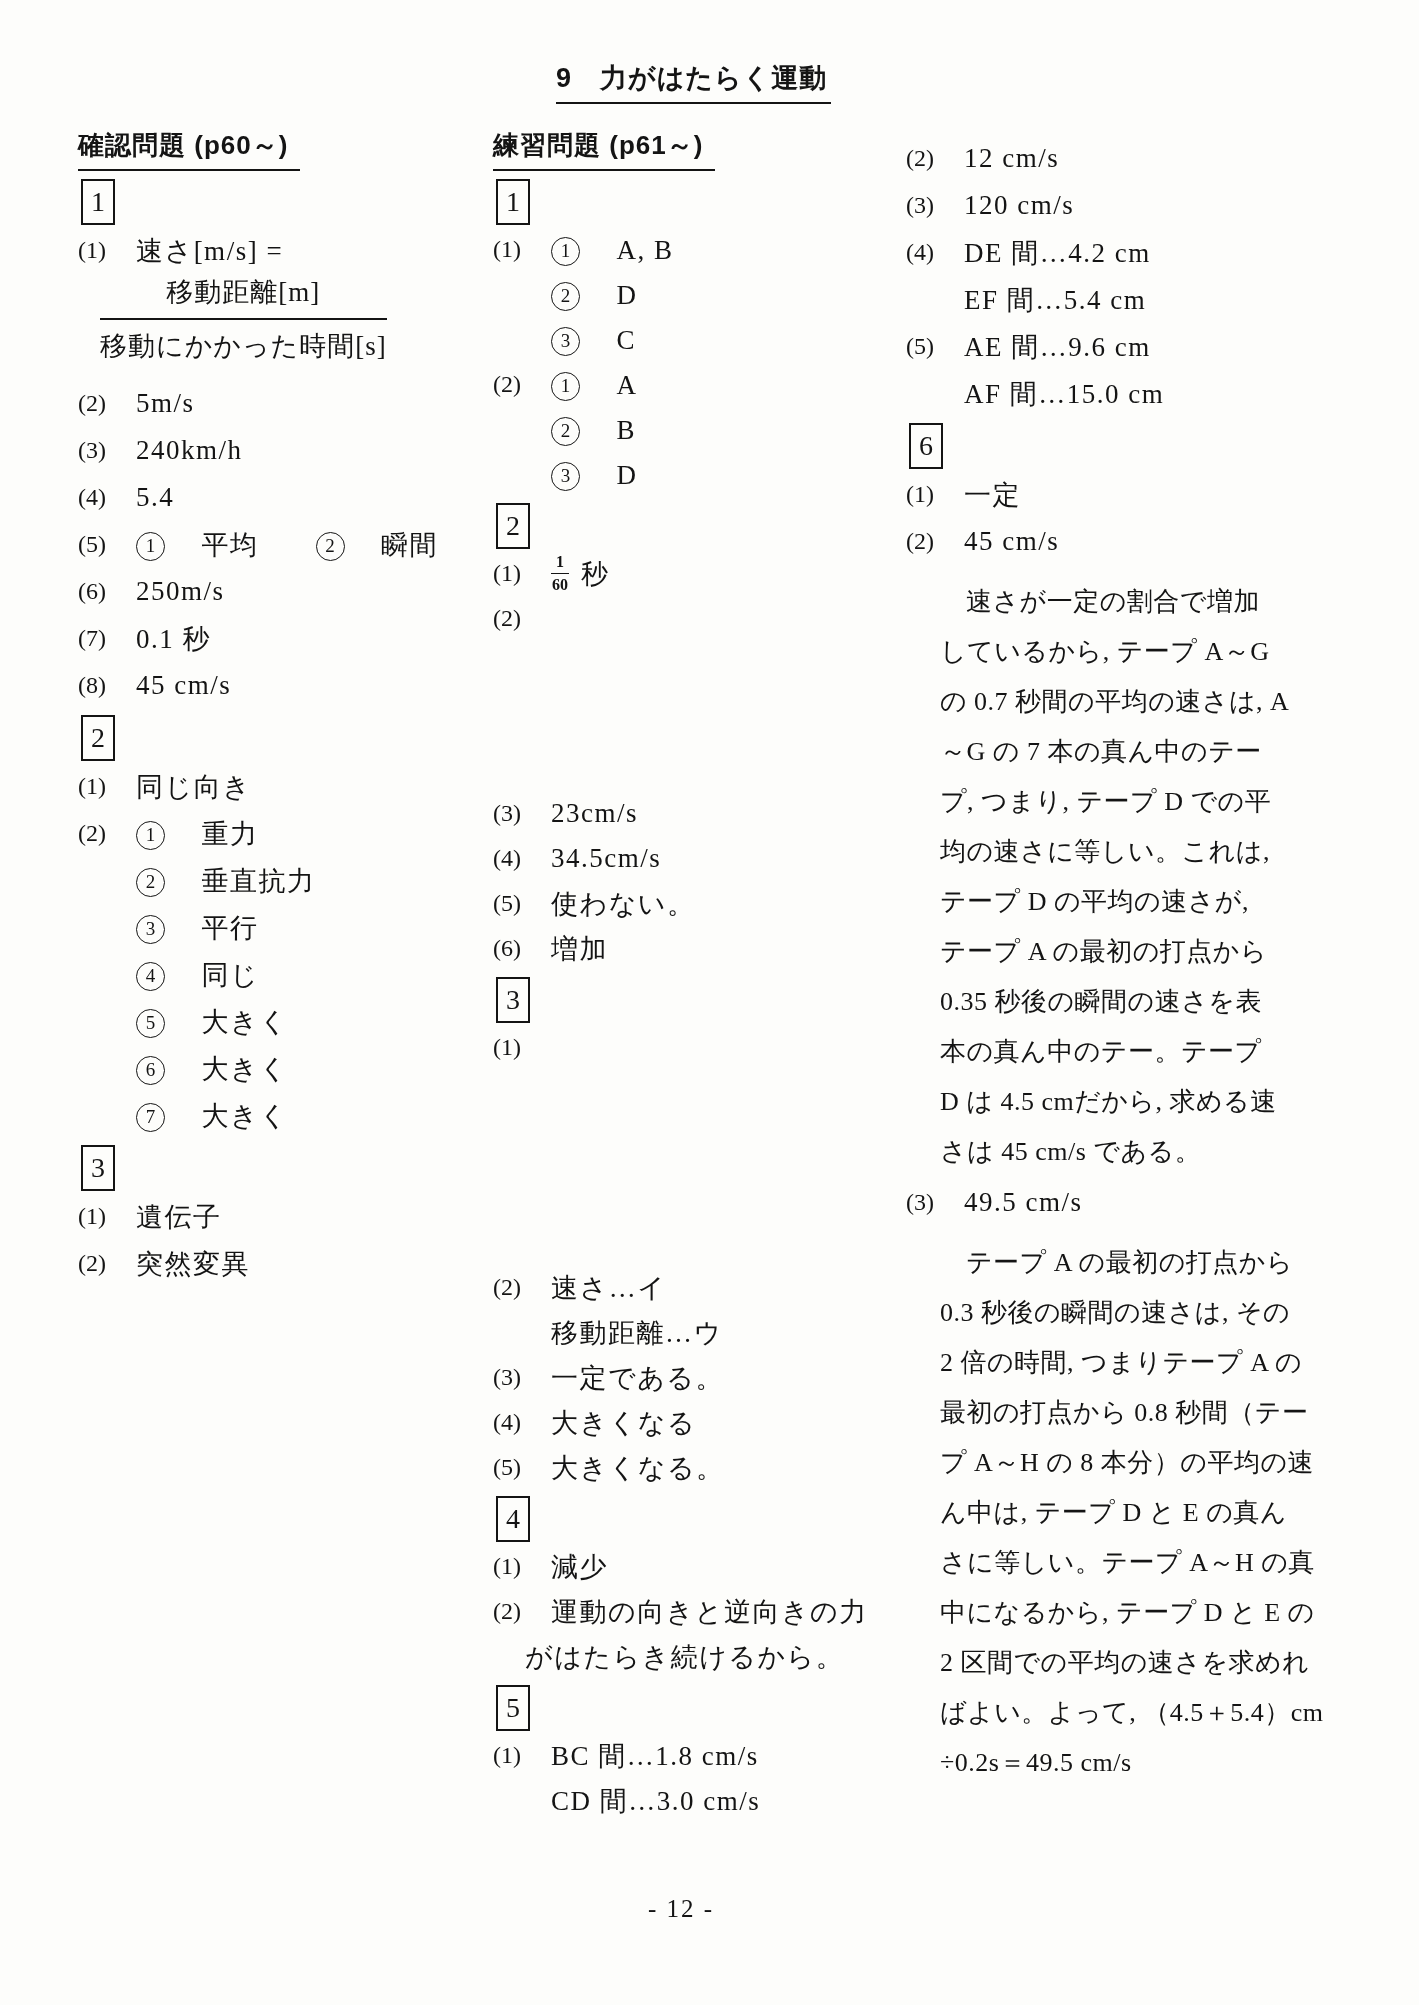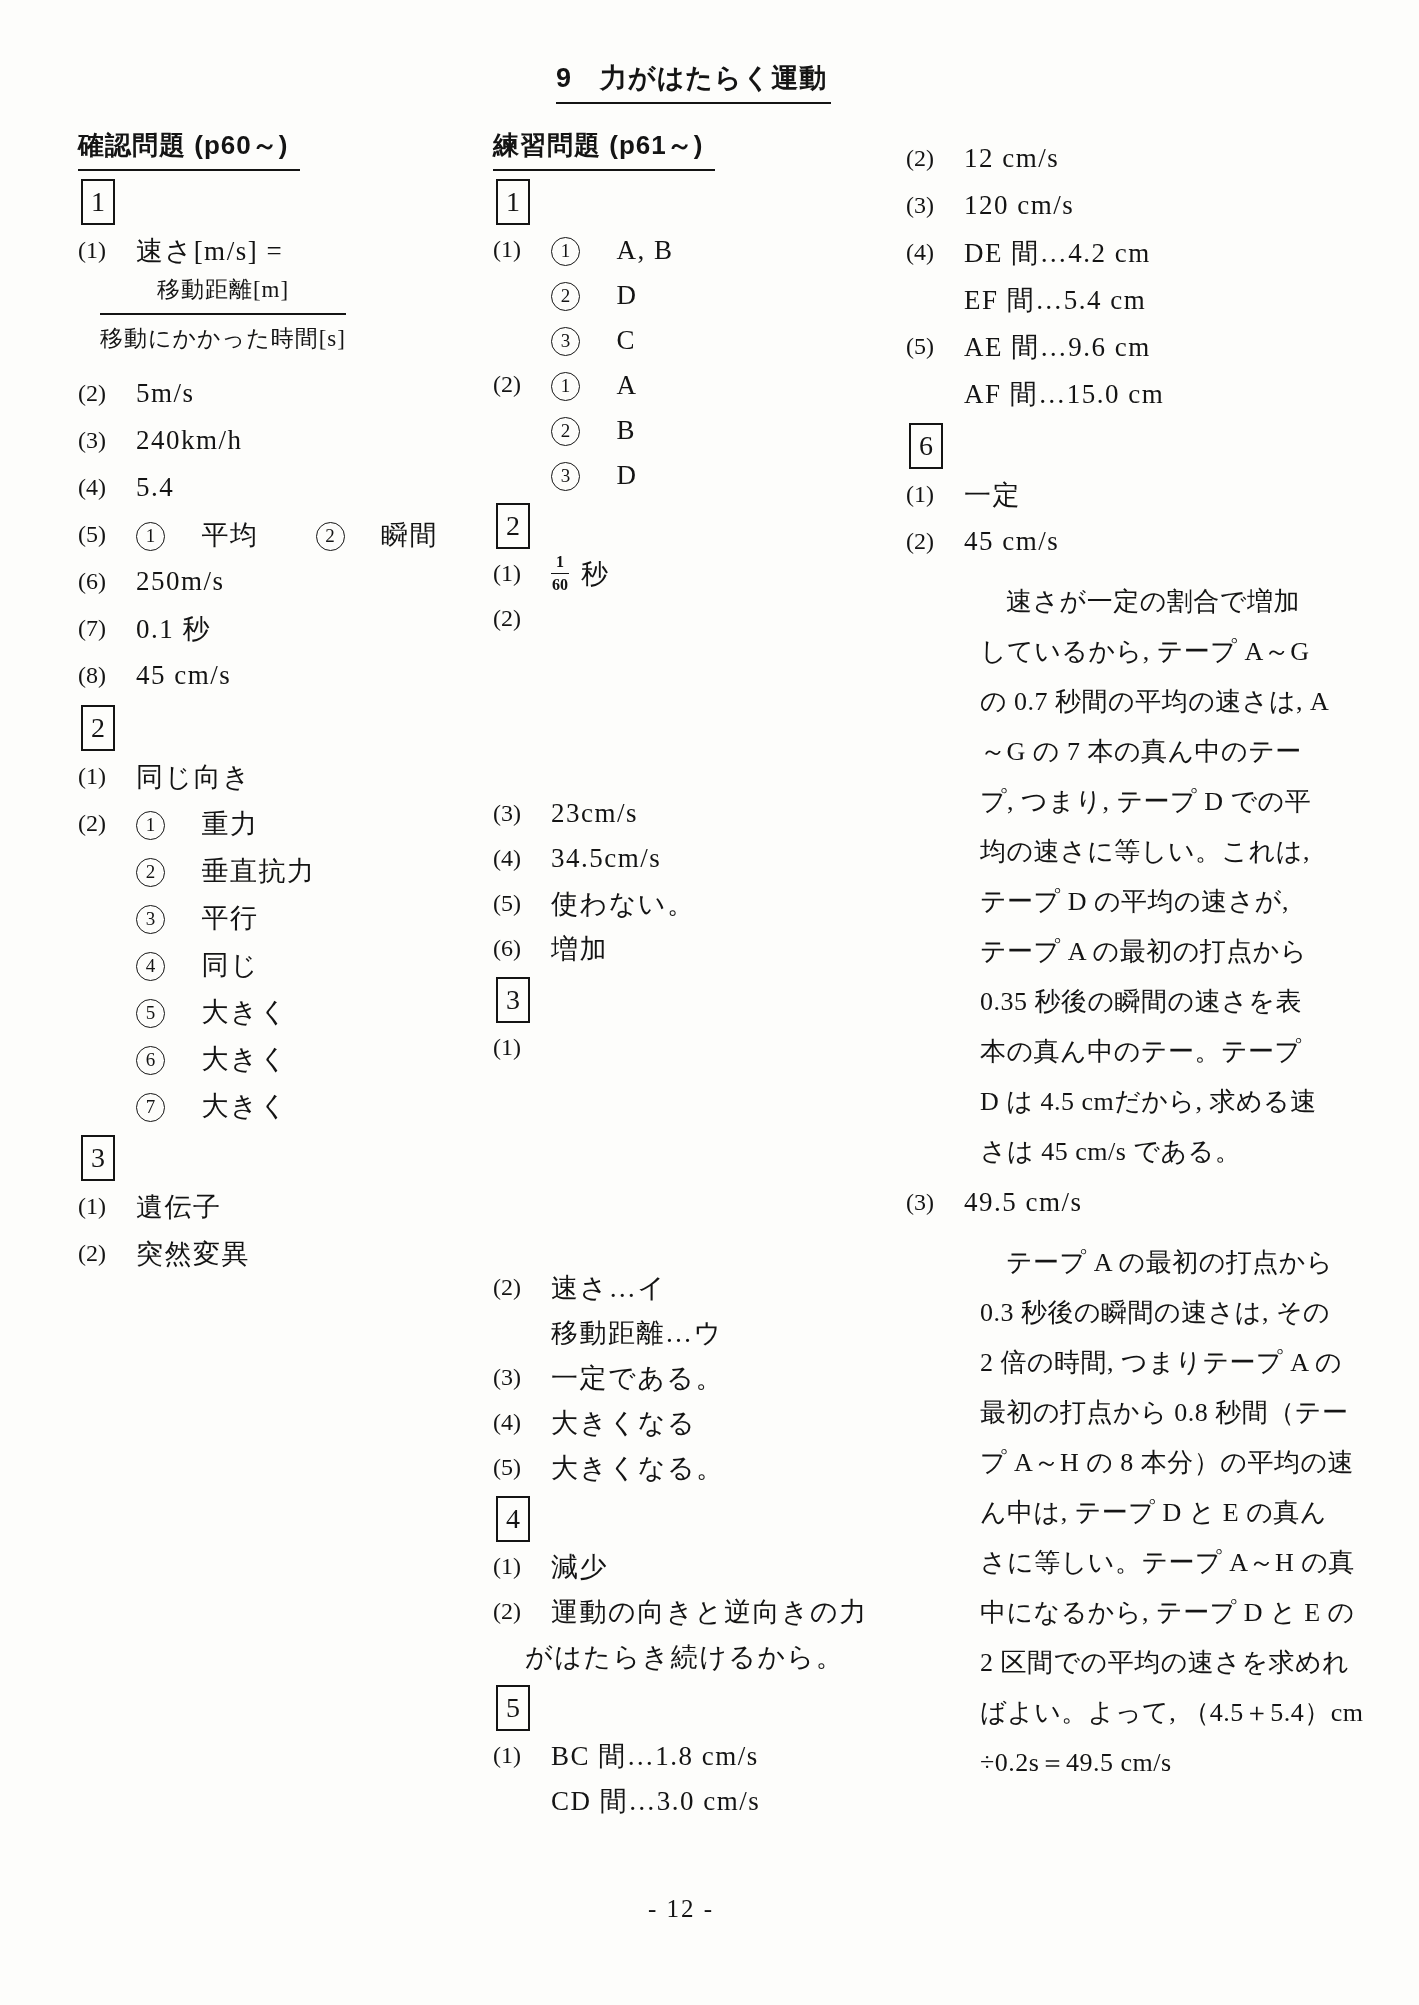--- a/index.html
+++ b/index.html
@@ -36,34 +36,34 @@
   #col-middle .item{min-height:45px;}
   .item .lbl{flex:0 0 58px;font-size:24px;letter-spacing:0;}
   .circ{
     display:inline-block;width:29px;height:29px;box-sizing:border-box;
     border:1.7px solid #141414;border-radius:50%;
     text-align:center;line-height:26px;font-size:19px;letter-spacing:0;
     margin-right:8px;vertical-align:2px;
   }
   .bigfrac{
     display:inline-block;text-align:center;
-    font-size:23px;letter-spacing:1px;
+    font-size:27px;letter-spacing:1px;
     margin:0 0 16px 22px;white-space:nowrap;
   }
   .bigfrac .num{display:block;border-bottom:2.5px solid #141414;padding:0 12px 8px;}
   .bigfrac .den{display:block;padding-top:8px;}
   .smallfrac{
     display:inline-block;text-align:center;vertical-align:middle;
     font-size:16px;font-weight:bold;letter-spacing:0;line-height:1.1;
   }
   .smallfrac .num{display:block;border-bottom:1.7px solid #141414;padding:0 5px 2px;}
   .smallfrac .den{display:block;padding-top:2px;}
   .suffix{margin-left:12px;font-size:27px;}
   .para{font-size:26px;letter-spacing:0.5px;margin:12px 0 2px 34px;}
-  .para .pline{height:50px;line-height:50px;white-space:nowrap;margin-left:40px;}
+  .para .pline{height:50px;line-height:50px;white-space:nowrap;}
   .para .pline.first{text-indent:26px;}
   .page-number{
     position:absolute;left:648px;top:1895px;
     font-size:25px;letter-spacing:2px;white-space:nowrap;
   }
 </style>
 </head>
 <body>
 
 <div class="page-title">9　力がはたらく運動</div>

